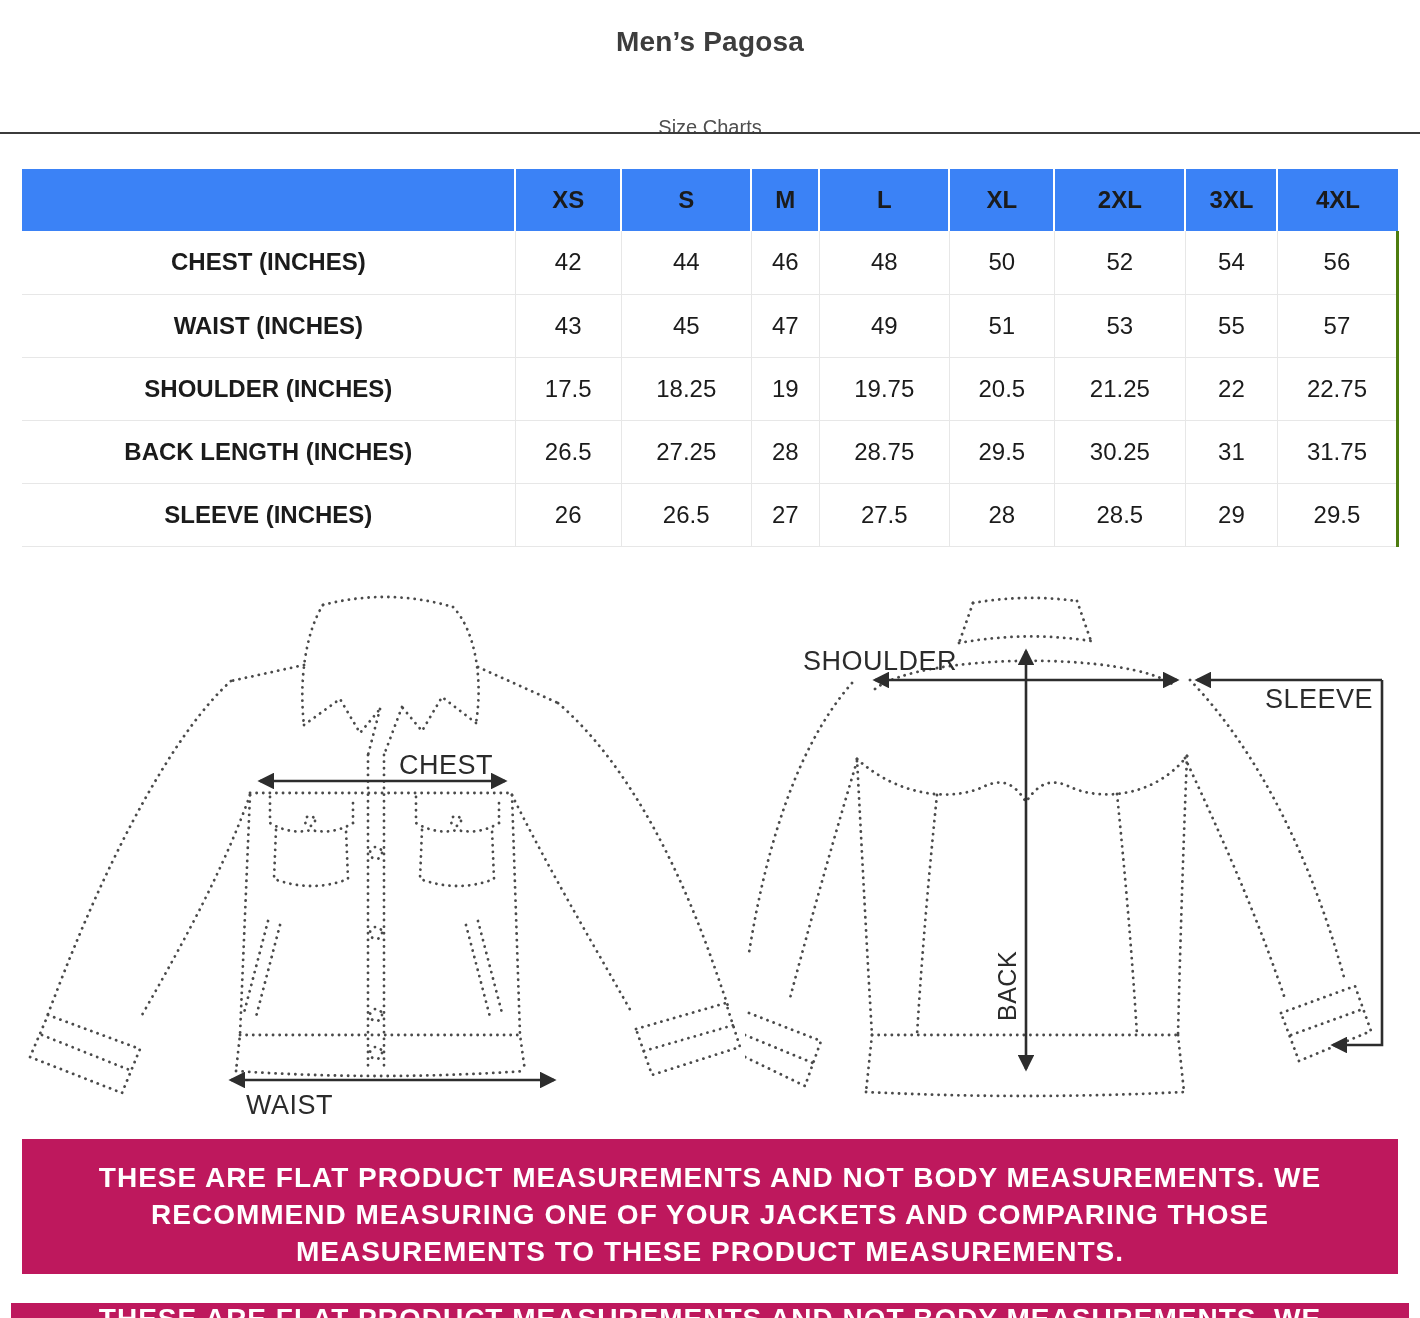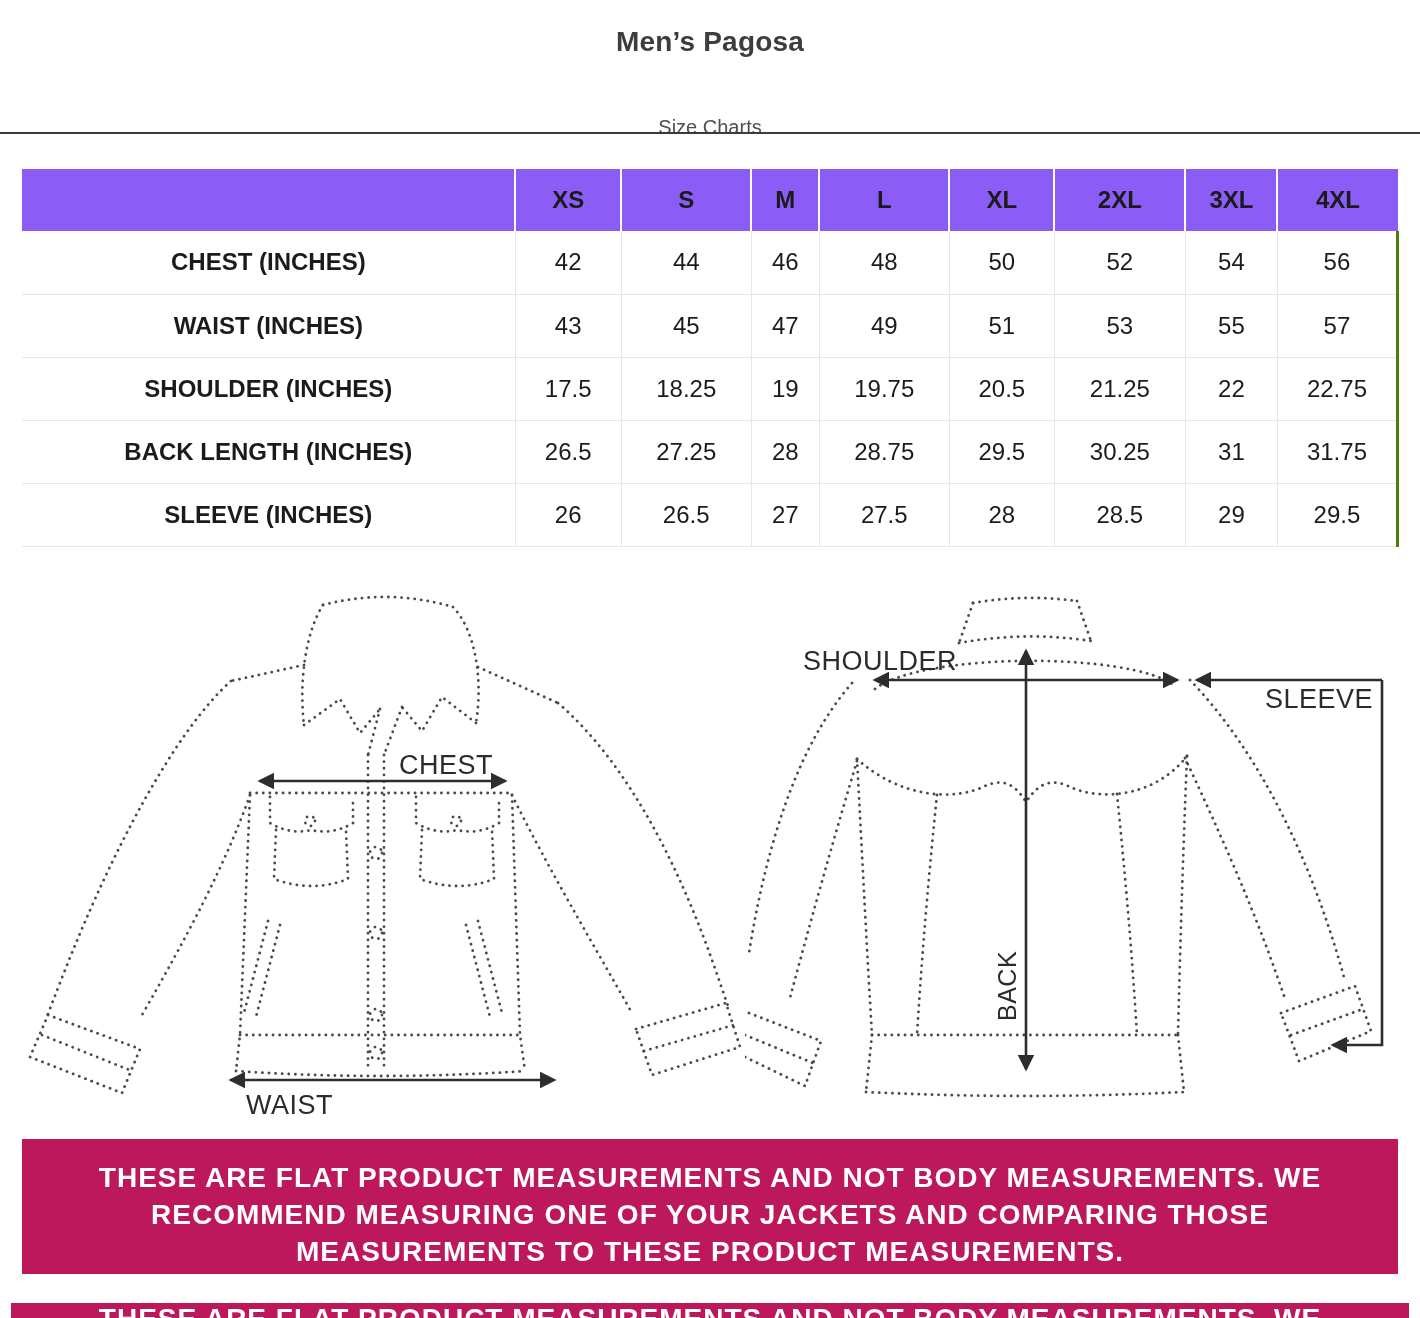--- a/index.html
+++ b/index.html
@@ -13,21 +13,21 @@
   .subtitle{position:absolute;left:0;top:80px;width:100%;text-align:center;
          font-size:20px;color:#4f4f4f;margin-top:36px;}
   .divider{position:absolute;left:0;top:132px;width:100%;height:0;
          border-top:2px solid #3b3b3b;}
 
   
   .size-table{position:absolute;left:22px;top:169px;width:1377px;
          border-collapse:collapse;table-layout:fixed;color:#1b1b1b;}
   .size-table th,.size-table td{padding:0;text-align:center;vertical-align:middle;
          font-size:24px;}
-  .size-table thead th{height:62px;background:#8b5cf6;font-weight:bold;}
+  .size-table thead th{height:62px;background:#3b82f6;font-weight:bold;}
   .size-table thead th + th{border-left:2px solid #ffffff;}
   .size-table tbody th{font-weight:bold;}
   .size-table tbody td{font-weight:normal;}
   .size-table tbody tr{height:63px;}
   .size-table tbody td{border-left:1px solid #e7e7e7;}
   .size-table tbody tr + tr th,.size-table tbody tr + tr td{border-top:1px solid #e7e7e7;}
   .size-table tbody tr:last-child th,.size-table tbody tr:last-child td{border-bottom:1px solid #e7e7e7;}
   .size-table tbody td:last-child{border-right:3px solid #4d7c0f;}
 
   

